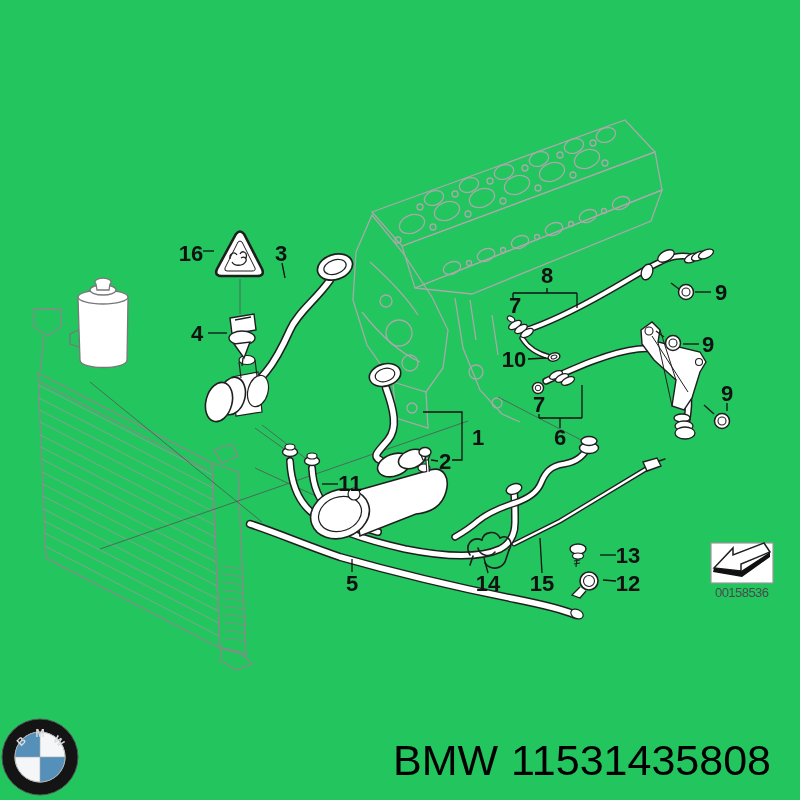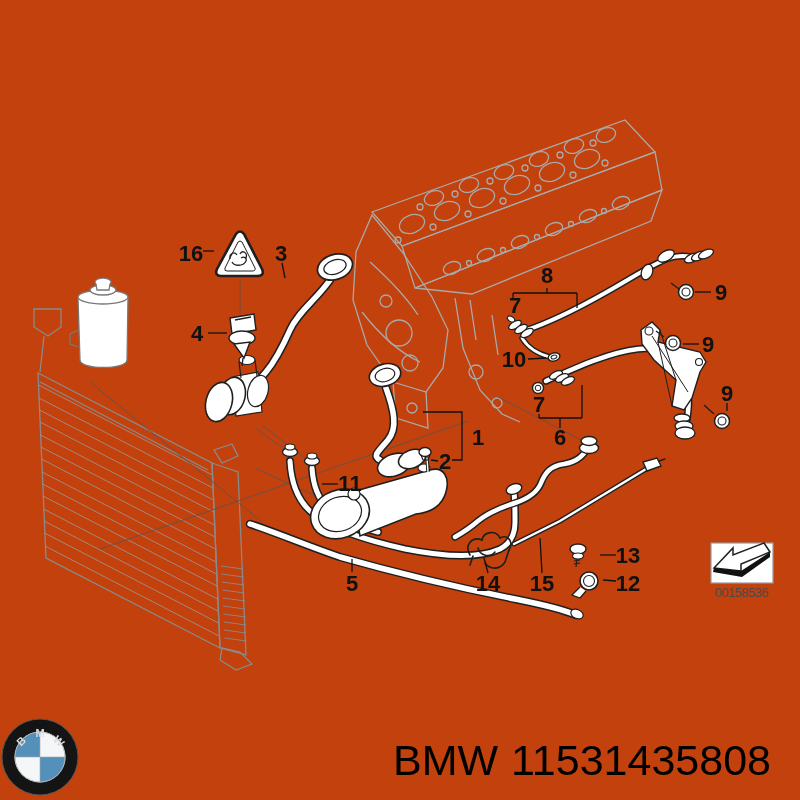--- a/index.html
+++ b/index.html
@@ -1,16 +1,16 @@
 <!DOCTYPE html>
 <html><head>
 <meta charset="utf-8">
 <style>
   html,body{margin:0;padding:0;background:#fff;}
-  #stage{position:relative;width:800px;height:800px;background:#c2410c;overflow:hidden;
+  #stage{position:relative;width:800px;height:800px;background:#22c55e;overflow:hidden;
          font-family:"Liberation Sans",sans-serif;}
   svg{position:absolute;left:0;top:0;}
   text{font-family:"Liberation Sans",sans-serif;}
   .callout{font-weight:bold;font-size:22px;fill:#111;}
 </style>
 </head>
 <body>
 
 <div id="stage">
 <svg width="800" height="800" viewBox="0 0 800 800">

